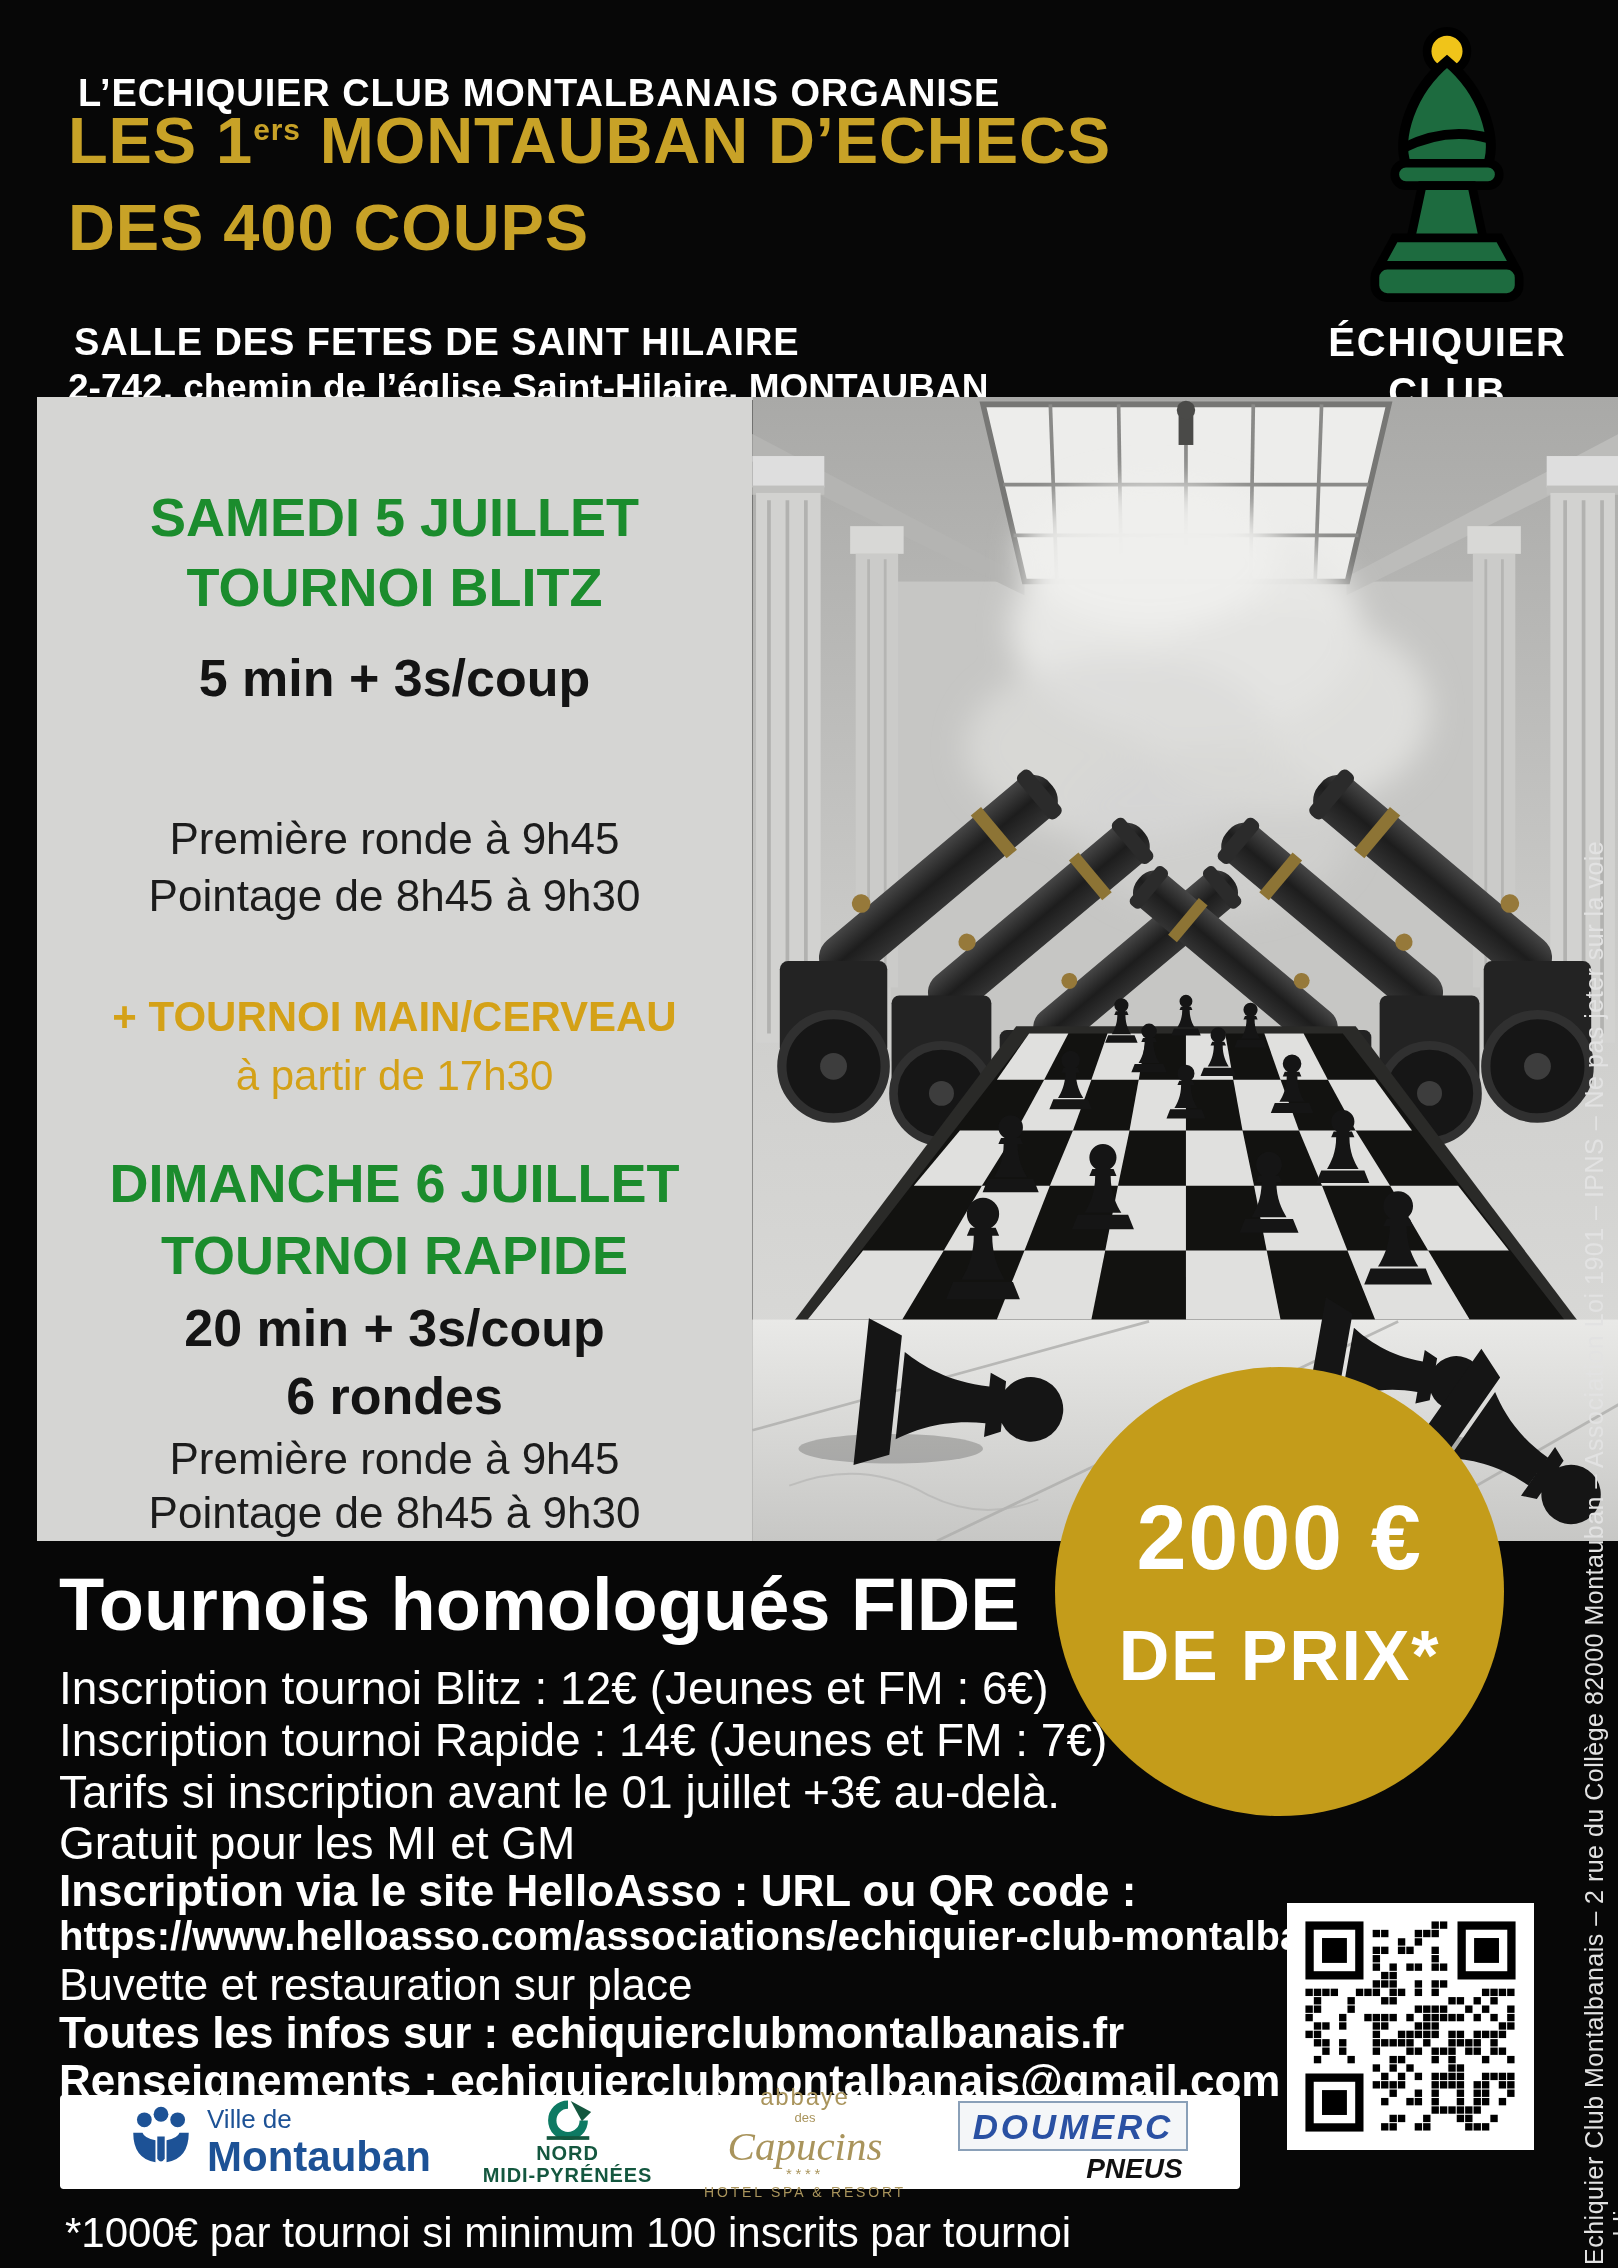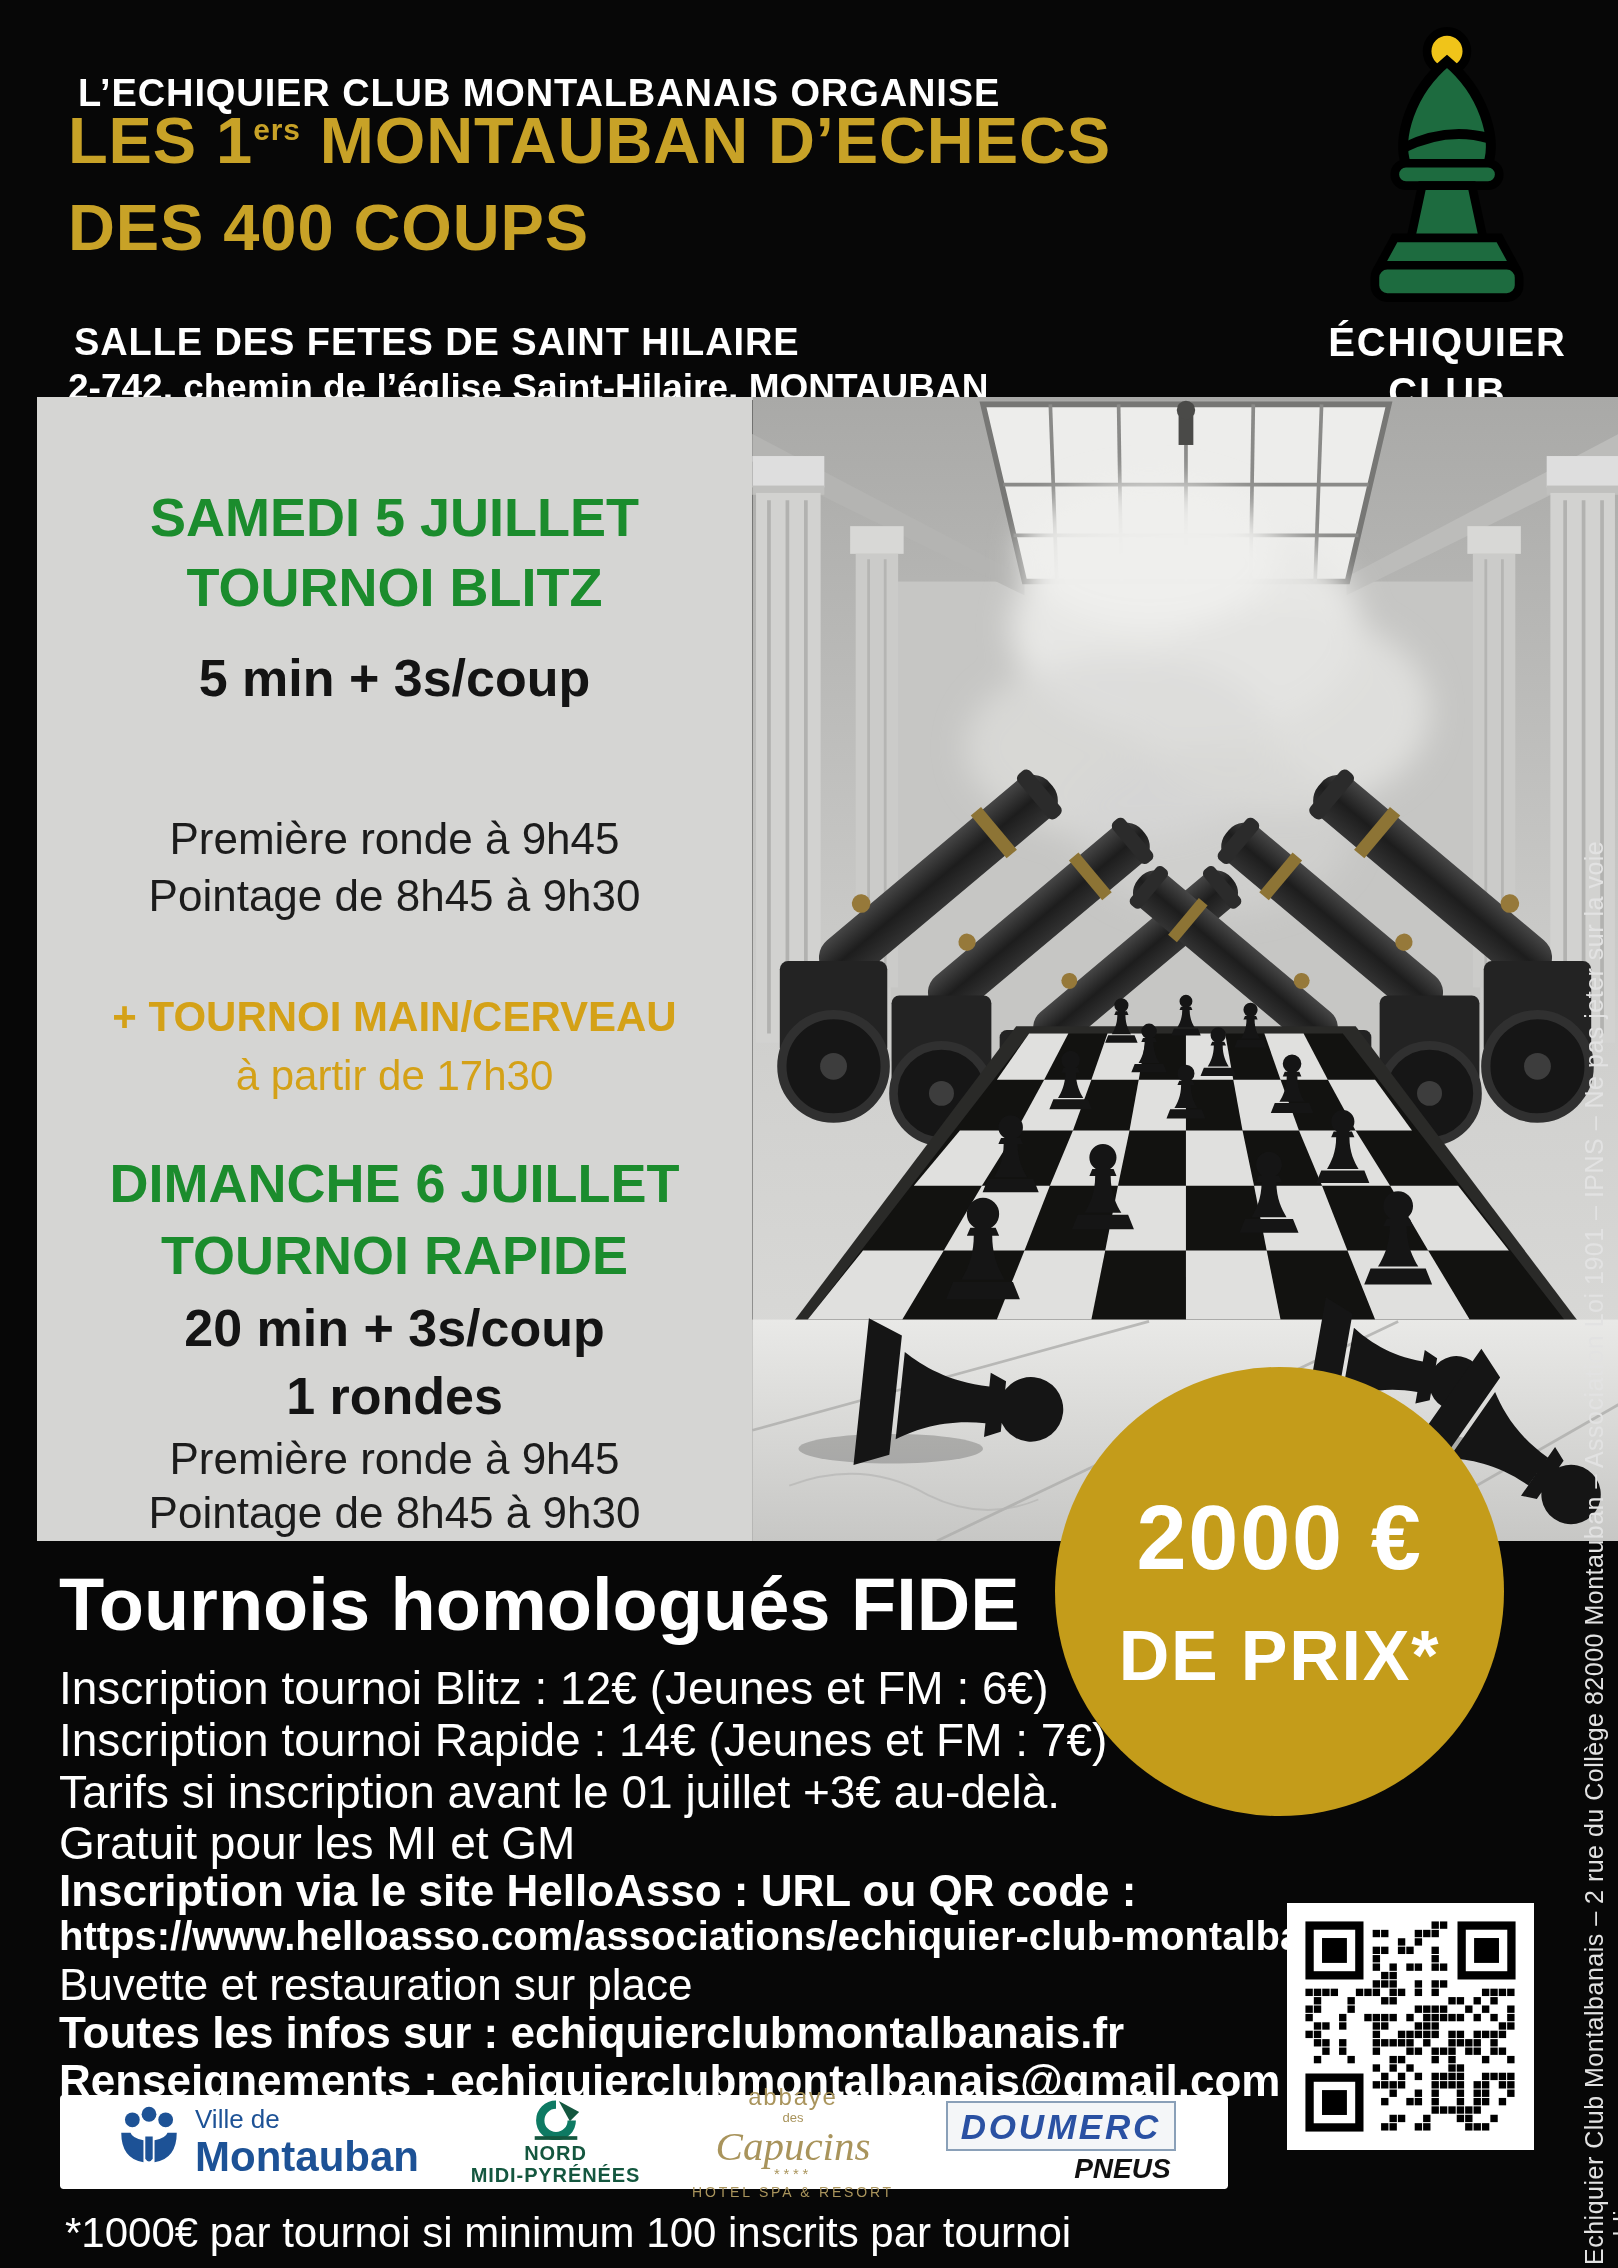--- a/index.html
+++ b/index.html
@@ -44,21 +44,21 @@
   .i2{top:1713px;font-size:46px;}
   .i3{top:1765px;font-size:46px;}
   .i4{top:1816px;font-size:46px;}
   .i5{top:1866px;font-size:44px;font-weight:700;}
   .i6{top:1914px;font-size:40px;font-weight:700;}
   .i7{top:1960px;font-size:44px;}
   .i8{top:2008px;font-size:44px;font-weight:700;}
   .i9{top:2056px;font-size:44px;font-weight:700;}
   
   .sponsor-bar{left:60px;top:2095px;width:1168px;height:94px;background:#fff;border-radius:3.7px;
-               display:flex;align-items:center;justify-content:space-evenly;}
+               display:flex;align-items:center;justify-content:space-evenly;padding-left:12px;}
   .sp{display:flex;align-items:center;gap:9.2px;}
   .mont-txt{color:#1d5296;line-height:1;}
   .mont-txt .s1{font-size:26px;font-weight:400;display:block;margin-bottom:3.7px;}
   .mont-txt .s2{font-size:42px;font-weight:700;display:block;}
   .ca{display:flex;flex-direction:column;align-items:center;line-height:1;}
   .ca .t{color:#14573f;font-weight:700;font-size:20px;margin-top:2.8px;letter-spacing:0.9px;text-align:center;}
   .cap{display:flex;flex-direction:column;align-items:center;line-height:1;color:#a9945c;}
   .cap .c1{font-size:24px;letter-spacing:1.8px;}
   .cap .c2{font-size:13px;margin:1.8px 0;}
   .cap .c3{font-family:"Liberation Serif",serif;font-style:italic;font-size:41px;}
@@ -109,21 +109,21 @@
     <div class="abs g-head ph1">SAMEDI 5 JUILLET</div>
     <div class="abs g-head ph2">TOURNOI BLITZ</div>
     <div class="abs b-big ph3">5 min + 3s/coup</div>
     <div class="abs b-reg ph5">Première ronde à 9h45</div>
     <div class="abs b-reg ph6">Pointage de 8h45 à 9h30</div>
     <div class="abs gold-h ph7">+ TOURNOI MAIN/CERVEAU</div>
     <div class="abs gold-r ph8">à partir de 17h30</div>
     <div class="abs g-head ph9">DIMANCHE 6 JUILLET</div>
     <div class="abs g-head ph10">TOURNOI RAPIDE</div>
     <div class="abs b-big ph11">20 min + 3s/coup</div>
-    <div class="abs b-big ph12">1 rondes</div>
+    <div class="abs b-big ph12">6 rondes</div>
     <div class="abs b-reg ph13">Première ronde à 9h45</div>
     <div class="abs b-reg ph14">Pointage de 8h45 à 9h30</div>
   </div>
 
   <svg class="abs photo" viewBox="0 0 939 1240">
     <defs>
       <linearGradient id="bgG" x1="0" y1="0" x2="0" y2="1">
         <stop offset="0" stop-color="#a9a9a7"></stop>
           <stop offset="0.55" stop-color="#cfcfcd"></stop>
           <stop offset="1" stop-color="#dededc"></stop>

